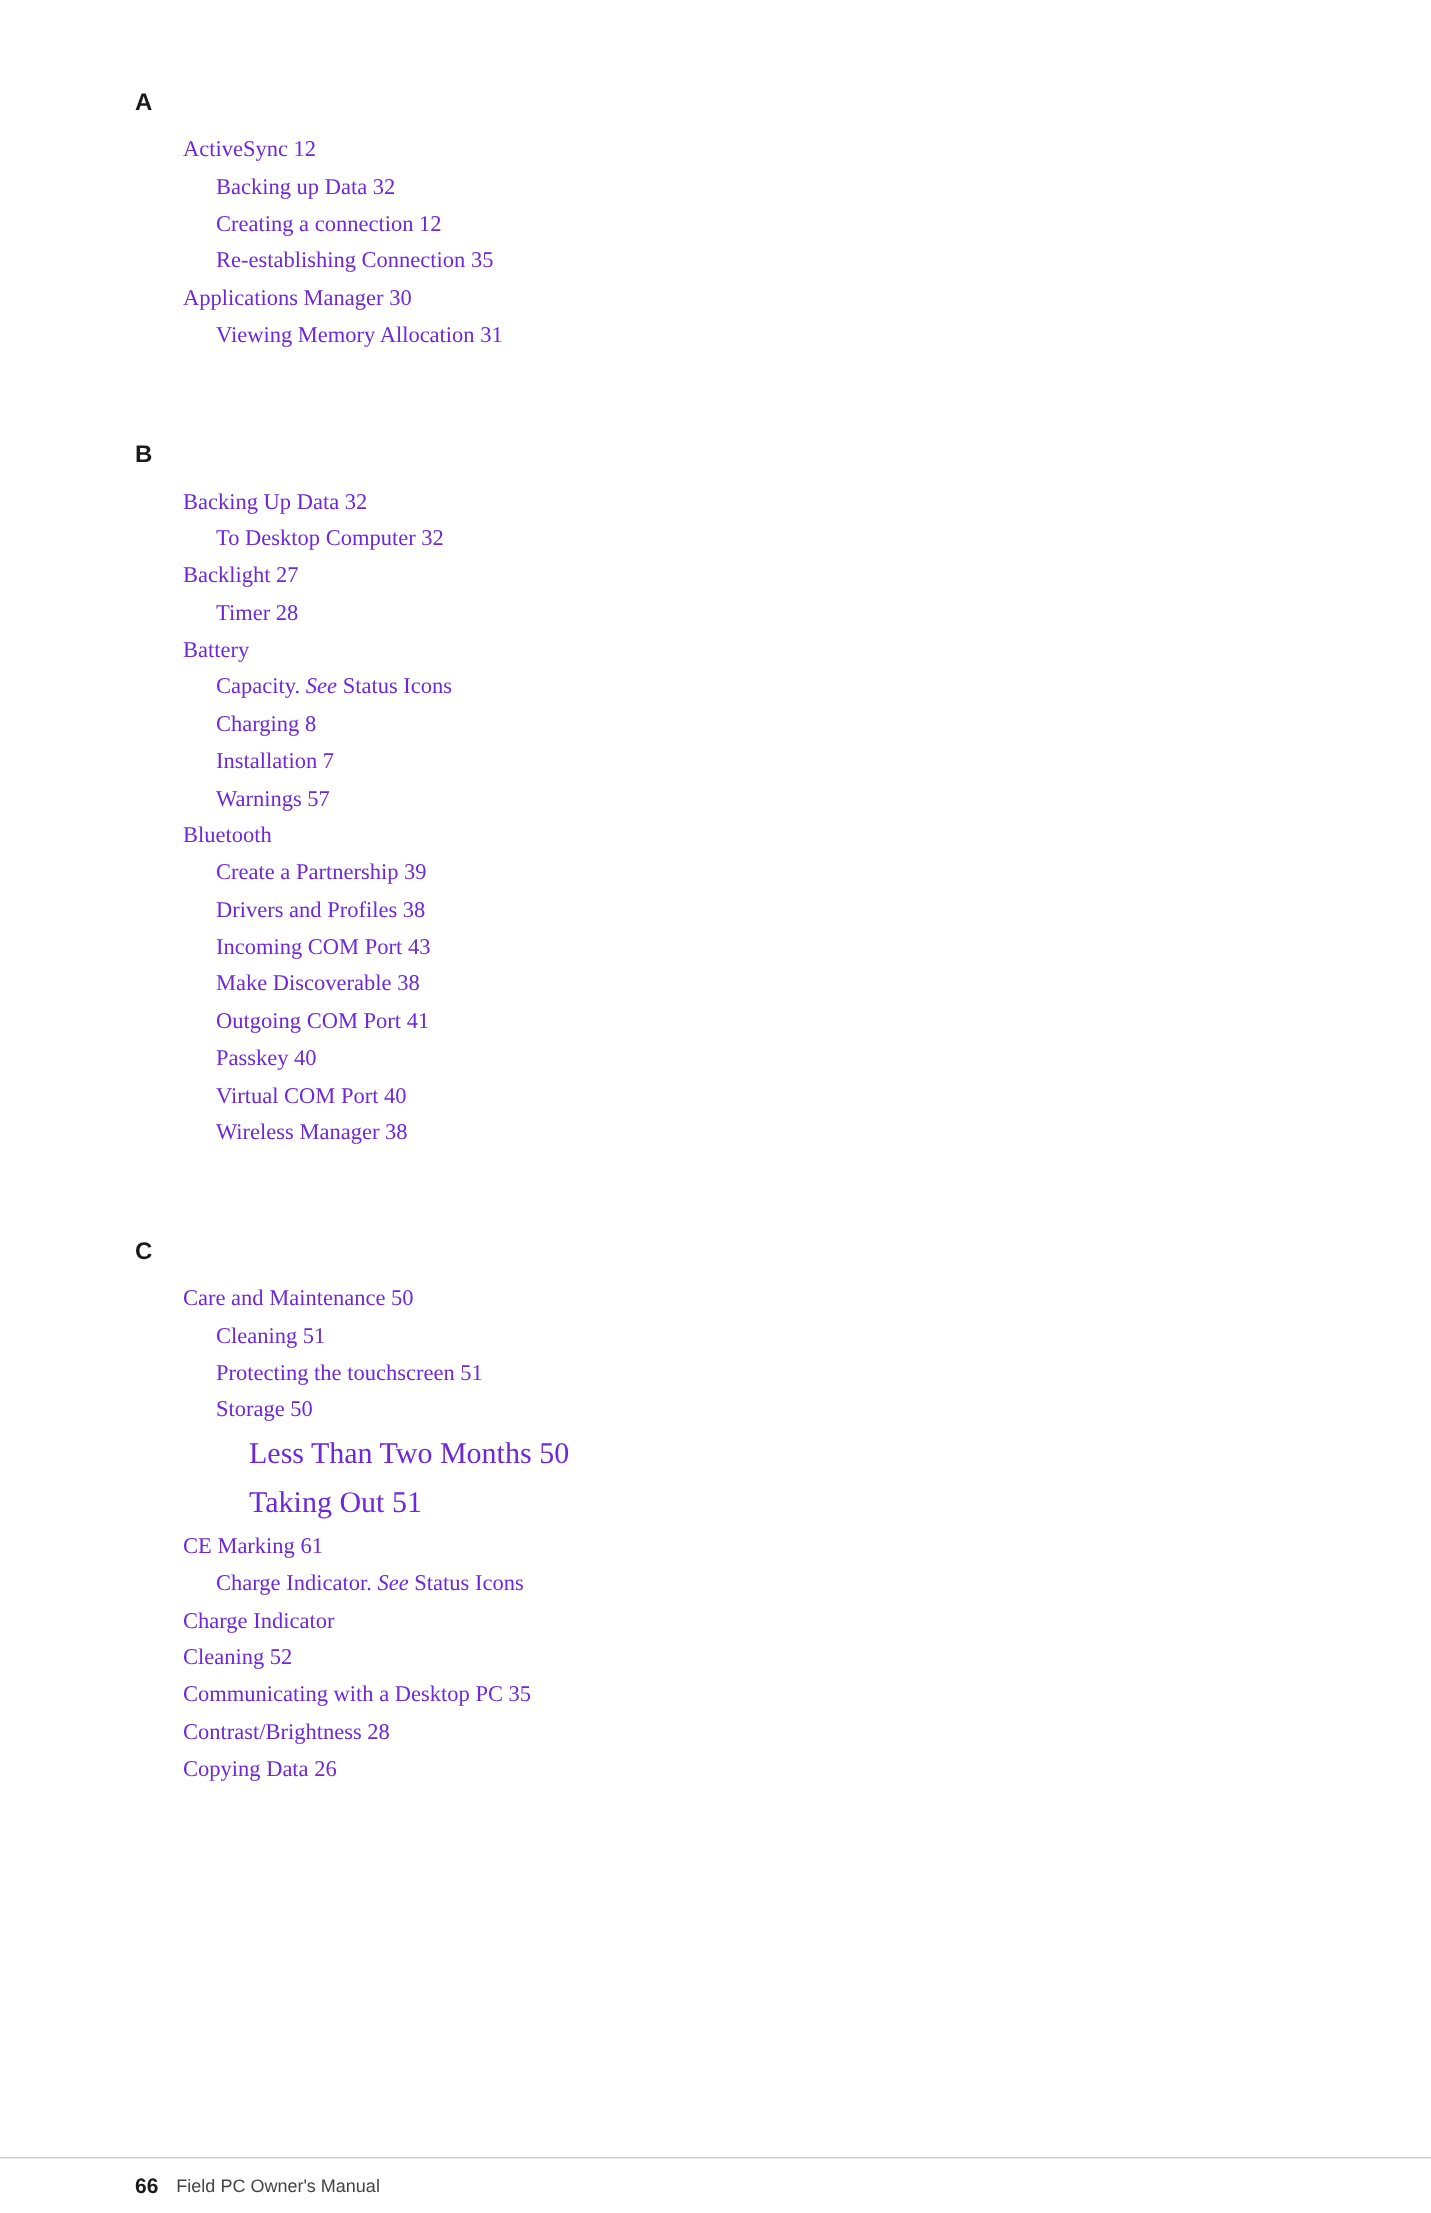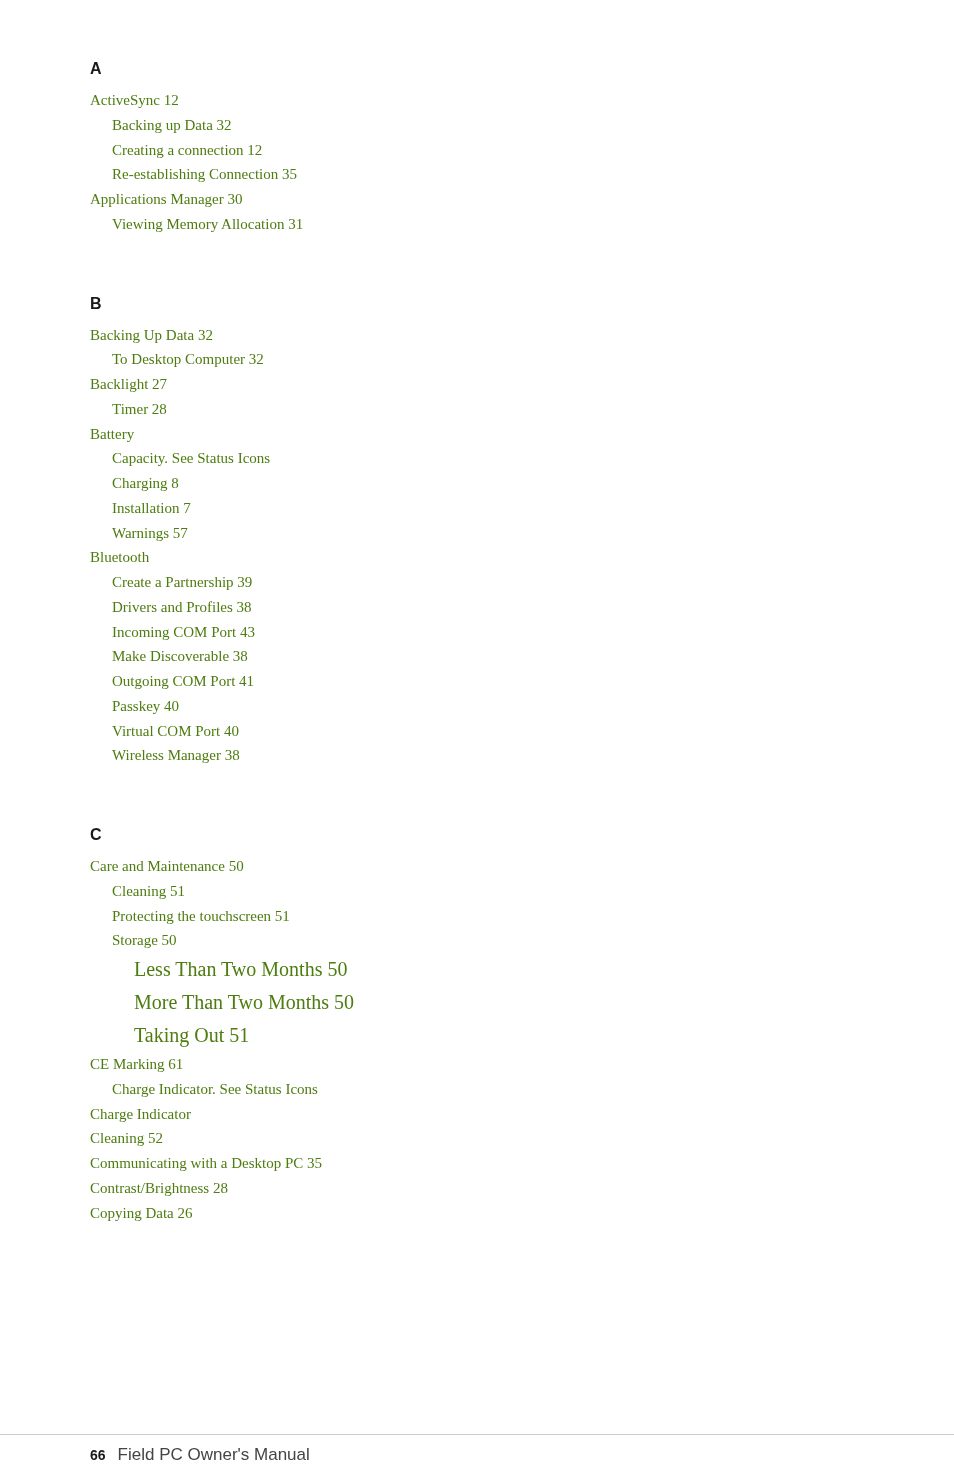--- a/index.html
+++ b/index.html
@@ -33,39 +33,41 @@
       margin-bottom: 10px;
       margin-top: 30px;
     }
 
     .section-letter:first-child {
       margin-top: 0;
     }
 
     .index-entry {
       line-height: 1.65;
-      color: #4d7c0f;
+      color: #6d28d9;
+      margin-left: 32px;
     }
 
     .level-0 {
       padding-left: 0px;
       font-size: 15px;
     }
 
     .level-1 {
       padding-left: 22px;
       font-size: 15px;
     }
 
     .level-2 {
       padding-left: 44px;
       font-size: 20px;
     }
 
     .italic-text {
+      font-style: italic;
     }
 
     .section-gap {
       height: 28px;
     }
 
     .footer {
       position: absolute;
       bottom: 0;
       left: 0;
@@ -79,21 +81,21 @@
 
     .footer-page-num {
       font-family: Arial, Helvetica, sans-serif;
       font-weight: bold;
       font-size: 14px;
       color: #1a1a1a;
     }
 
     .footer-title {
       font-family: Arial, Helvetica, sans-serif;
-      font-size: 17px;
+      font-size: 12px;
       color: #444444;
     }
   </style>
 </head>
 <body>
 
 <div class="page-container">
 
   <div class="section-letter">A</div>
 
@@ -129,21 +131,20 @@
 
   <div class="section-gap"></div>
 
   <div class="section-letter">C</div>
 
   <div class="index-entry level-0">Care and Maintenance  50</div>
   <div class="index-entry level-1">Cleaning  51</div>
   <div class="index-entry level-1">Protecting the touchscreen  51</div>
   <div class="index-entry level-1">Storage  50</div>
   <div class="index-entry level-2">Less Than Two Months  50</div>
-  <div class="index-entry level-2">More Than Two Months  50</div>
   <div class="index-entry level-2">Taking Out  51</div>
   <div class="index-entry level-0">CE Marking  61</div>
   <div class="index-entry level-1">Charge Indicator. <span class="italic-text">See</span> Status Icons</div>
   <div class="index-entry level-0">Charge Indicator</div>
   <div class="index-entry level-0">Cleaning  52</div>
   <div class="index-entry level-0">Communicating with a Desktop PC  35</div>
   <div class="index-entry level-0">Contrast/Brightness  28</div>
   <div class="index-entry level-0">Copying Data  26</div>
 
   <div class="footer">

